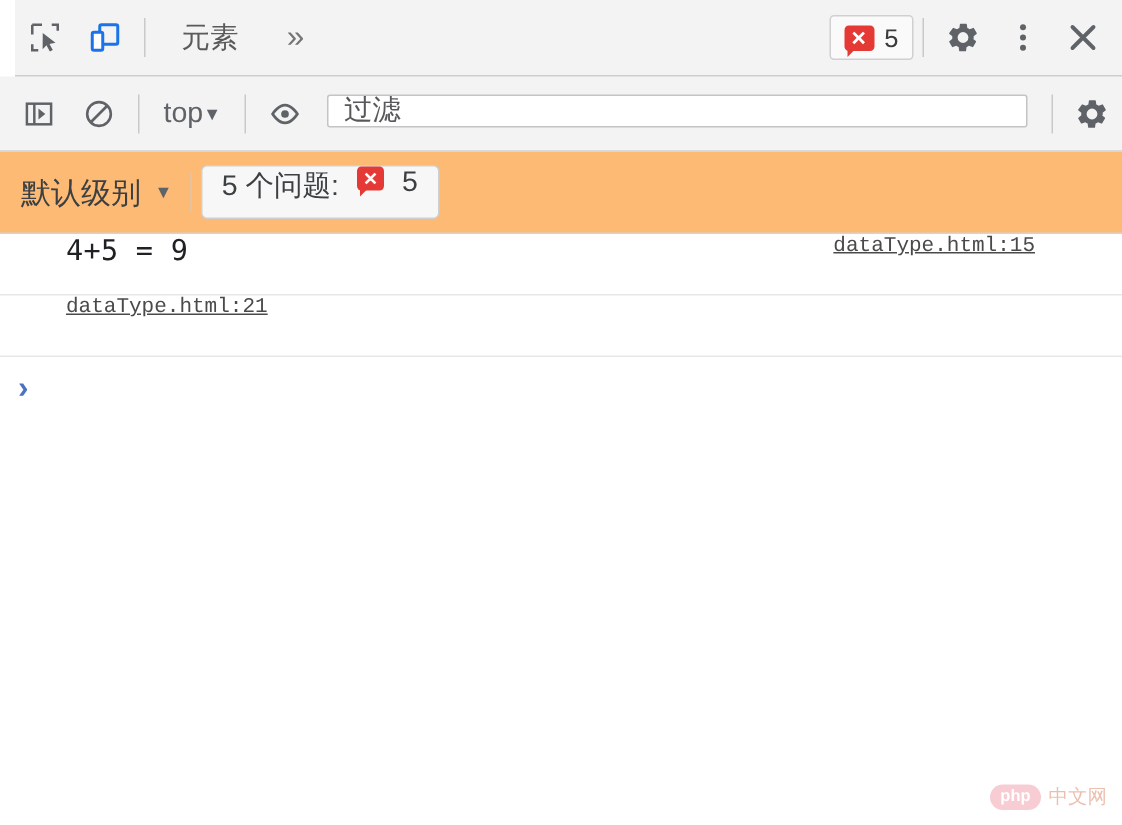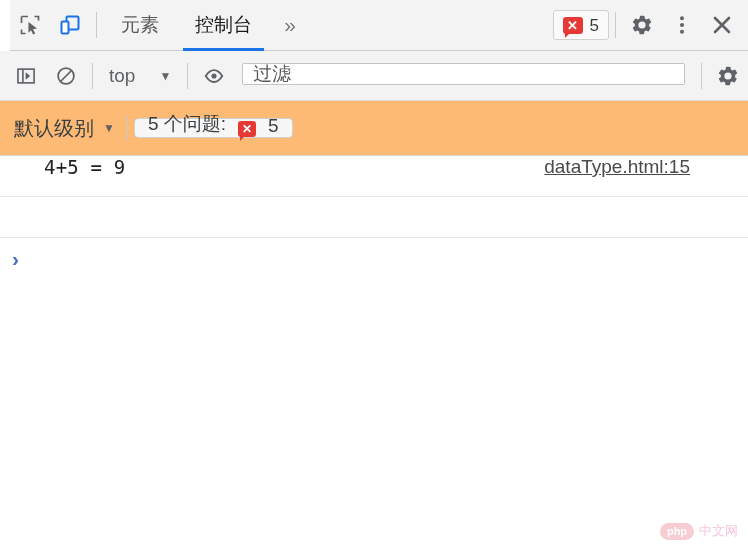--- a/index.html
+++ b/index.html
@@ -154,21 +154,21 @@
     height: 50px;
     background: #f3f3f3;
     border-bottom: 1px solid #dadada;
     box-sizing: border-box;
     padding-left: 6px;
   }
 
   .ctx-select {
     display: flex;
     align-items: center;
-    gap: 24px;
+    gap: 0;
     padding: 0 10px;
     height: 30px;
     font-size: 19px;
     color: #5f6368;
     cursor: default;
   }
   .caret {
     font-size: 12px;
     color: #5f6368;
     line-height: 1;
@@ -207,23 +207,23 @@
     display: flex;
     align-items: center;
     gap: 9px;
     font-size: 20px;
     color: #3c4043;
     padding: 0 6px;
     cursor: default;
   }
   .issues-btn {
     display: flex;
-    align-items: flex-end;
+    align-items: flex-start;
     gap: 12px;
-    height: 20px;
+    height: 36px;
     padding: 0 13px;
     border: 1px solid #cfcfcf;
     border-radius: 4px;
     background: #f7f7f7;
     box-sizing: border-box;
     font-size: 19px;
     color: #3c4043;
     cursor: default;
   }
   .issues-btn .count {
@@ -249,22 +249,22 @@
     padding: 0 16px 0 44px;
   }
   .msg-text {
     font-family: "DejaVu Sans Mono", "Liberation Mono", monospace;
     font-size: 19px;
     color: #202124;
     white-space: pre;
     letter-spacing: 0.2px;
   }
   .msg-src {
-    font-family: Liberation Sans, sans-serif;
-    font-size: 19px;
+    font-family: Liberation Mono, monospace;
+    font-size: 14px;
     color: #4a4a4a;
     text-decoration: underline;
     margin-right: 42px;
     cursor: default;
   }
 
   .prompt-row {
     display: flex;
     align-items: center;
     height: 40px;
@@ -296,21 +296,21 @@
     height: 17px;
     border-radius: 9px;
     background: #e8687a;
     color: #ffffff;
     font-size: 11px;
     font-weight: bold;
     font-family: "Liberation Sans", sans-serif;
   }
   .wm-text {
     font-size: 13px;
-    color: #ec4899;
+    color: #c2410c;
   }
 
   svg { display: block; }
 </style>
 </head>
 <body>
 
 <div id="app">
 
   <div class="tabbar">
@@ -332,23 +332,20 @@
         </svg>
       </span>
     </div>
 
     <div class="vsep"></div>
 
     <div class="tab">
       <span>元素</span>
     </div>
 
-    <div class="tab active">
-      <span>控制台</span>
-    </div>
 
     <div class="tab-more">
       <span>»</span>
     </div>
 
     <div class="tabbar-right">
 
       <div class="err-pill">
         <span class="bubble">
           <span class="x">✕</span>
@@ -460,20 +457,21 @@
   </div>
 
   <div class="console">
 
     <div class="msg-row">
       <span class="msg-text">4+5 = 9</span>
       <span class="msg-src">dataType.html:15</span>
     </div>
 
     <div class="msg-row">
+      <span class="msg-src">dataType.html:21</span>
     </div>
 
     <div class="prompt-row">
       <span class="prompt-chevron">›</span>
     </div>
 
     <div class="watermark">
       <span class="wm-logo">php</span>
       <span class="wm-text">中文网</span>
     </div>

